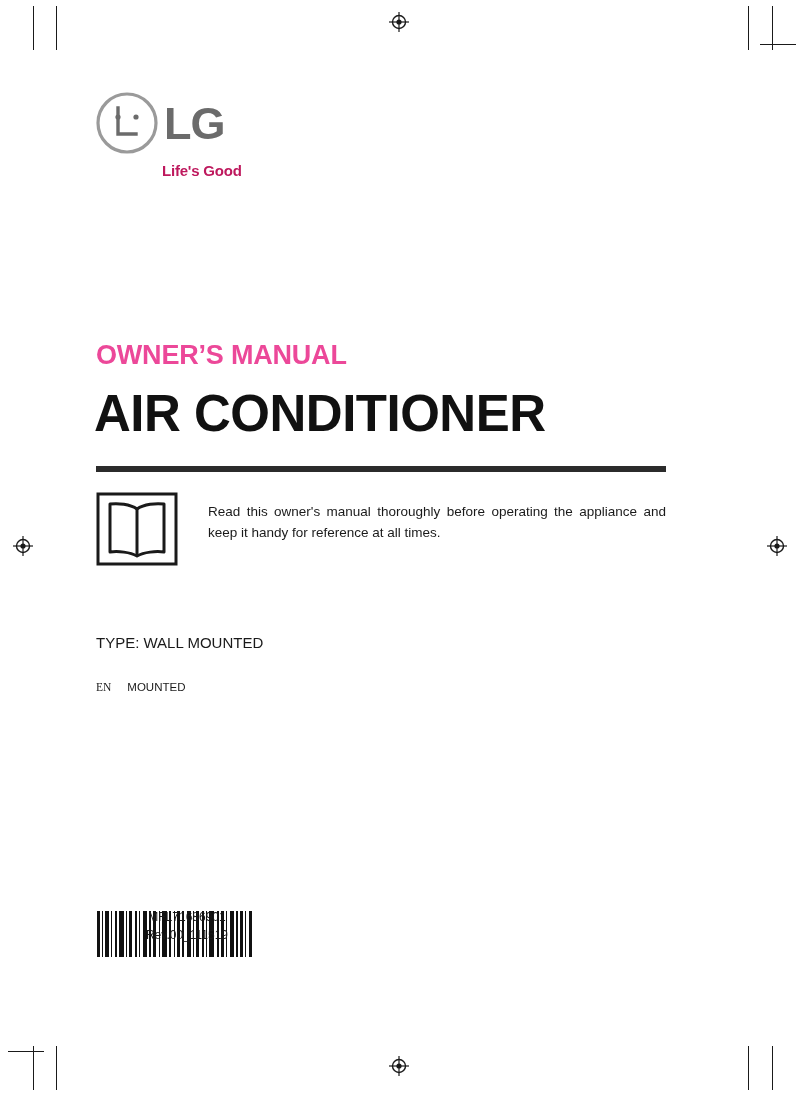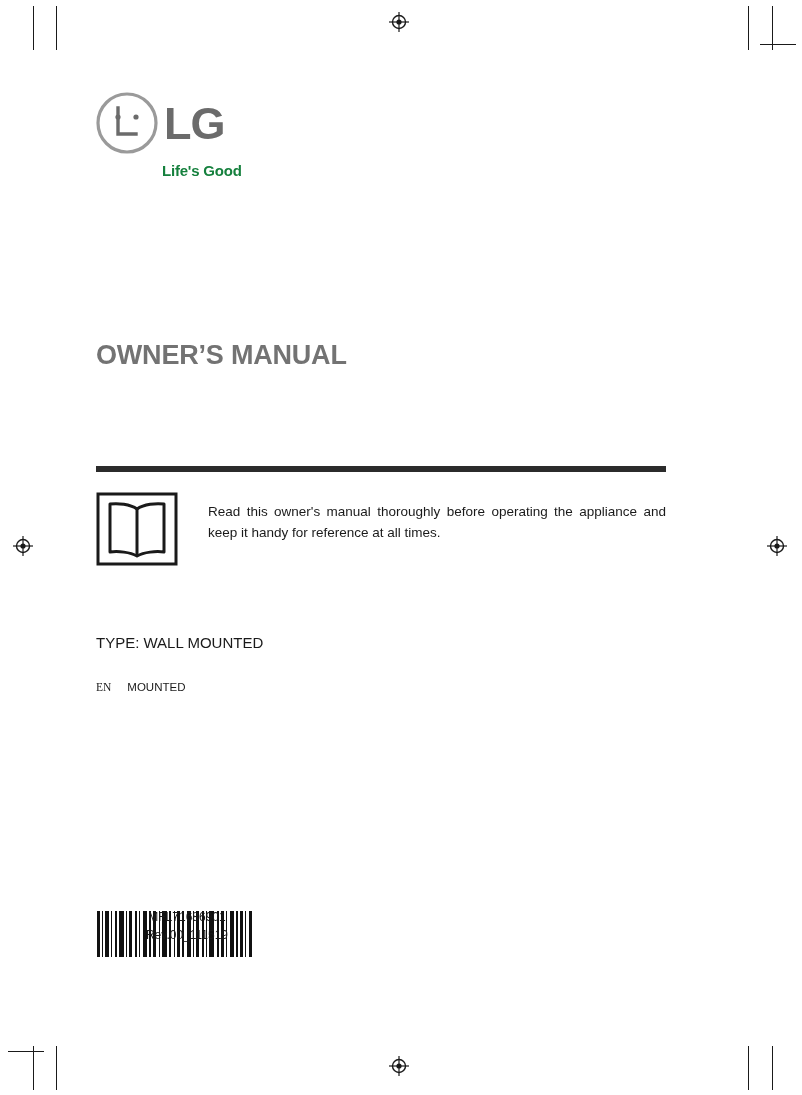--- a/index.html
+++ b/index.html
@@ -63,32 +63,32 @@
     color: #6b6b6b;
     margin-left: 6px;
     line-height: 1;
   }
   .logo-slogan {
     margin-top: 8px;
     margin-left: 66px;
     font-family: "Liberation Sans", sans-serif;
     font-size: 15px;
     font-weight: bold;
-    color: #15803d;
+    color: #be185d;
     letter-spacing: -0.2px;
   }
 
   .title-owners {
     position: absolute;
     left: 96px;
     top: 340px;
     font-size: 27px;
     font-weight: bold;
     letter-spacing: -0.2px;
-    color: #737373;
+    color: #ec4899;
   }
   .title-product {
     position: absolute;
     left: 94px;
     top: 386px;
     font-size: 51px;
     font-weight: bold;
     letter-spacing: -0.5px;
     color: #111;
     line-height: 1.1;
@@ -240,20 +240,21 @@
           <circle cx="22" cy="25" r="2.6" fill="#6b6b6b"></circle>
           <circle cx="40" cy="25" r="2.6" fill="#6b6b6b"></circle>
         </svg>
       </span>
       <span class="logo-text">LG</span>
     </div>
     <div class="logo-slogan">Life's Good</div>
   </div>
 
   <div class="title-owners">OWNER’S MANUAL</div>
+  <div class="title-product">AIR CONDITIONER</div>
   <div class="rule"></div>
 
   <div class="notice">
     <span class="book-icon">
       <svg width="82" height="74" viewBox="0 0 82 74">
         <rect x="2" y="2" width="78" height="70" fill="none" stroke="#1a1a1a" stroke-width="3"></rect>
         <path d="M41 17 C34 12 22 11 14 12 L14 60 C22 59 34 60 41 64 C48 60 60 59 68 60 L68 12 C60 11 48 12 41 17 Z" fill="none" stroke="#1a1a1a" stroke-width="3" stroke-linejoin="round"></path>
         <line x1="41" y1="17" x2="41" y2="64" stroke="#1a1a1a" stroke-width="3"></line>
       </svg>
     </span>

